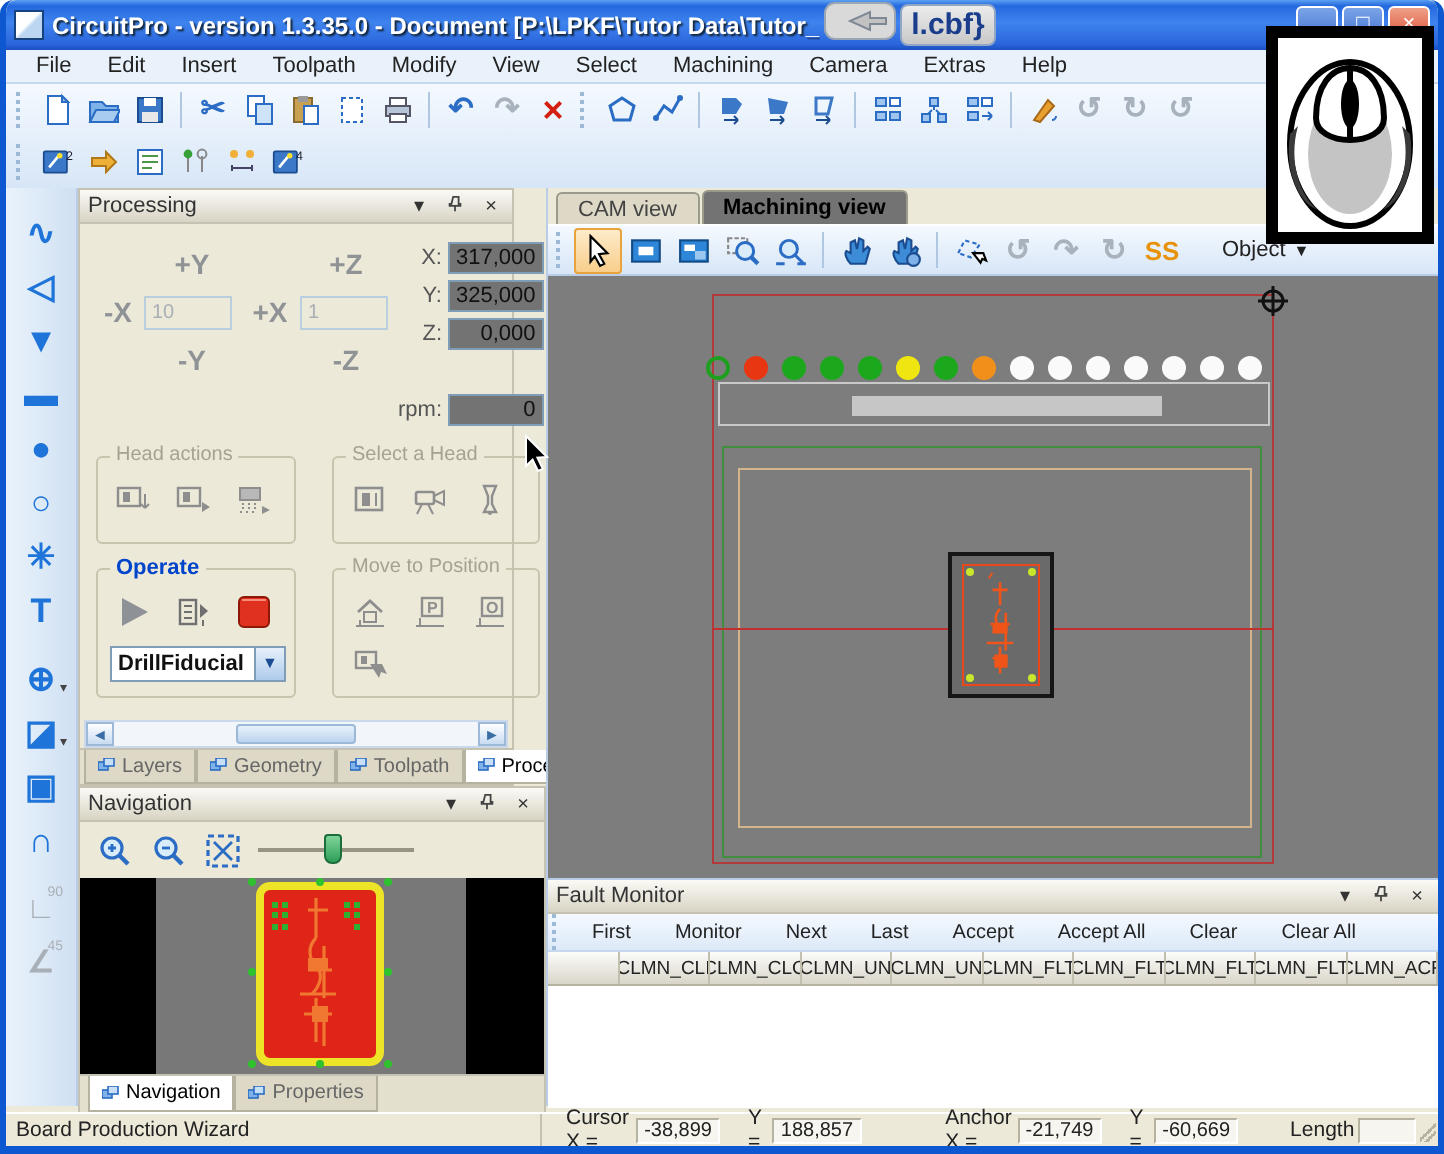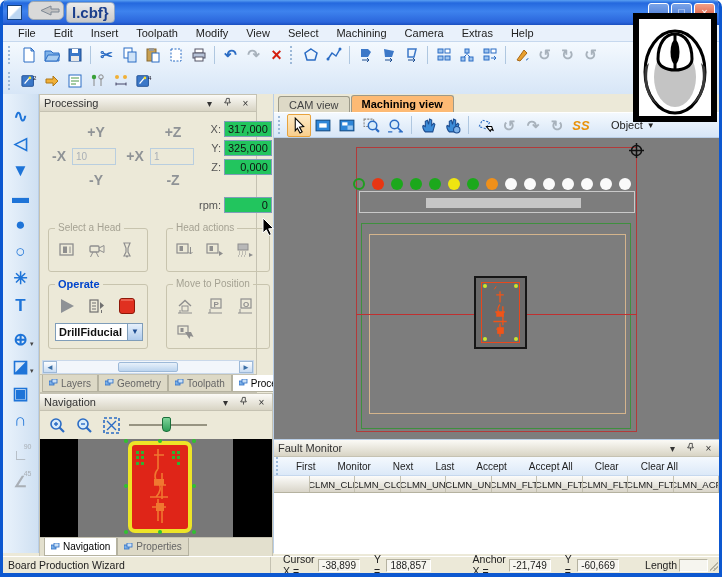--- a/index.html
+++ b/index.html
@@ -51,21 +51,21 @@
   .phead .pbtns { margin-left:auto; display:flex; gap:5px; align-items:center; color:#333; font-size:10px; }
   .pbtn { width:13px; text-align:center; }
   
   #processing { left:36px; top:94px; width:218px; height:299px; }
   .jog { display:flex; padding:8px 4px 0 6px; }
   .joggrid { width:152px; display:grid; grid-template-columns:26px 48px 30px 46px; grid-auto-rows:24px; align-items:center; }
   .joglabel { font-size:14px; font-weight:bold; color:#8F9396; text-align:center; }
   .jogin { width:44px; height:17px; border:1px solid #B9CEDF; background:#ECE9D8; font-size:10px; color:#A9AFB6; padding:1px 3px; }
   .fields { flex:1; display:grid; grid-template-columns:28px 1fr; grid-auto-rows:18px; row-gap:1px; align-items:center; }
   .flabel { font-size:11px; color:#555; text-align:right; padding-right:3px; }
-  .fval { height:16px; background:#22c55e; border:1px solid #7F9DB9; font-size:11px; color:#111; text-align:right; padding:1px 3px; }
+  .fval { height:16px; background:#737373; border:1px solid #7F9DB9; font-size:11px; color:#111; text-align:right; padding:1px 3px; }
   .fspace { height:8px; grid-column:1 / span 2; }
   .groups { display:grid; grid-template-columns:100px 104px; column-gap:18px; row-gap:12px; margin:14px 0 0 8px; }
   .gbox { position:relative; border:1px solid #C8C4AE; border-radius:3px; padding:10px 4px 4px 6px; min-height:44px; }
   .gbox-label { position:absolute; top:-7px; left:6px; background:#ECE9D8; font-size:10px; color:#A5A293; padding:0 3px; white-space:nowrap; }
   .gbox-label.blue { color:#0044CC; font-weight:bold; font-size:11px; }
   .gicons { display:flex; gap:6px; align-items:center; }
   .gic { width:24px; height:22px; display:flex; align-items:center; justify-content:center; }
   .gic svg { width:18px; height:18px; }
   .combo { margin-top:6px; width:88px; height:18px; border:1px solid #7F9DB9; background:#fff; display:flex; align-items:center; }
   .combo .cv { flex:1; font-size:11px; font-weight:bold; color:#111; padding-left:3px; }
@@ -86,29 +86,29 @@
   .slider .thumb { position:absolute; left:42%; top:1px; width:9px; height:15px; background:linear-gradient(#7FD49A,#2E9E57); border:1px solid #1B6E3A; border-radius:2px 2px 4px 4px; }
   .preview { position:relative; height:98px; background:#000; overflow:hidden; }
   .pv-strip { position:absolute; left:38px; width:155px; top:0; bottom:0; background:#787878; }
   .pv-board { position:absolute; left:88px; top:2px; width:64px; height:92px; background:#DF2518; border:4px solid #EDE428; border-radius:7px; }
   .pv-dot { position:absolute; width:4px; height:4px; border-radius:50%; background:#2FC22F; }
   .navtabs { position:absolute; left:0; right:0; bottom:0; height:19px; display:flex; background:#E3E0CE; border-top:1px solid #C5C2B2; padding-left:4px; }
   
   #main { position:absolute; left:270px; top:94px; right:0; bottom:20px; background:#ECE9D8; border-left:1px solid #B9CEE6; }
   .vtabs { height:18px; display:flex; align-items:flex-end; background:#ECE9D8; padding-left:4px; }
   .vtab { font-size:11px; color:#444; padding:2px 10px 1px; border:1px solid #9C9A8A; border-bottom:none; border-radius:3px 3px 0 0; background:#DDD9C6; margin-right:1px; }
-  .vtab.active { background:#fdba74; font-weight:bold; color:#000; padding-bottom:2px;margin-top:25px; }
+  .vtab.active { background:#737373; font-weight:bold; color:#000; padding-bottom:2px;margin-top:25px; }
   .vtabs .closex { margin-left:auto; margin-right:4px; font-size:10px; color:#555; align-self:center; }
   .vtoolbar { height:26px; background:linear-gradient(#F4F9FE,#D7E6F7); border-top:1px solid #fff; border-bottom:1px solid #B9CEE6; display:flex; align-items:center; padding-left:2px; }
   .vtb { width:24px; height:23px; display:flex; align-items:center; justify-content:center; flex:none; }
   .vtb svg { width:17px; height:17px; }
   .vtb.sel { border:1px solid #E8A33D; background:linear-gradient(#FDEBC9,#F8CE8C); border-radius:2px; }
   .obj-label { font-size:11px; color:#222; margin-left:18px; }
   .obj-dd { font-size:8px; color:#222; margin:0 6px 0 4px; }
-  .ss { font-size:13px; font-weight:bold; font-style:italic; color:#E8920A; position:relative; }
+  .ss { font-size:13px; font-weight:bold; color:#E8920A; position:relative; }
   
   .canvas { position:relative; height:306px; background:#7D7D7D; overflow:hidden; }
   .mrect { position:absolute; }
   .red-rect   { left:82px; top:9px;  width:281px; height:285px; border:1px solid #B23A3A; }
   .gray-rect  { left:85px; top:53px; width:276px; height:22px; border:1px solid #C9C9C9; }
   .gray-bar   { left:152px; top:60px; width:155px; height:10px; background:#C6C6C6; }
   .green-rect { left:87px; top:85px; width:270px; height:206px; border:1px solid #3F8F3F; }
   .tan-rect   { left:95px; top:96px; width:257px; height:180px; border:1px solid #D4B48C; }
   .red-hline  { left:82px; top:176px; width:281px; height:1px; background:#C03030; }
   .center-block { left:200px; top:138px; width:53px; height:73px; background:#6A6A6A; border:2px solid #161616; }
@@ -144,20 +144,21 @@
   .mouse-overlay { position:absolute; left:633px; top:13px; width:84px; height:109px; z-index:50; }
   .cursor-arrow { position:absolute; left:262px; top:217px; z-index:60; }
 </style>
 </head>
 <body>
 
 <div class="window">
 
   <div class="titlebar">
     <span class="appicon"></span>
+    <span class="title-text">CircuitPro - version 1.3.35.0 - Document [P:\LPKF\Tutor Data\Tutor_</span>
     <span class="title-badge-arrow">
       <svg width="36" height="19" viewBox="0 0 36 19">
           <rect x="0.5" y="0.5" width="35" height="18" rx="5" fill="#D9D9D9" stroke="#9AA6B4"></rect>
           <path d="M23 5v3h8v3h-8v3l-10-4.5z" fill="#C2C2C2" stroke="#7E8894"></path>
         </svg>
     </span>
     <span class="title-badge">l.cbf}</span>
     <span class="winbtns">
       <span class="winbtn">_</span>
       <span class="winbtn">□</span>
@@ -444,65 +445,65 @@
         <span class="fval">325,000</span>
         <span class="flabel">Z:</span>
         <span class="fval">0,000</span>
         <span class="fspace"></span>
         <span class="flabel">rpm:</span>
         <span class="fval">0</span>
       </div>
     </div>
     <div class="groups">
       <div class="gbox">
+        <span class="gbox-label">Head actions</span>
+        <div class="gicons">
+          <span class="gic">
+              <svg viewBox="0 0 18 18">
+                <rect x="1" y="3" width="11" height="9" fill="none" stroke="#8E8E8E" stroke-width="1.2"></rect>
+                <rect x="3.5" y="5" width="3.5" height="5" fill="#8E8E8E"></rect>
+                <path d="M14.5 6v7m0 0l-2-2m2 2l2-2" stroke="#8E8E8E" fill="none"></path>
+              </svg>
+            </span>
+          <span class="gic">
+              <svg viewBox="0 0 18 18">
+                <rect x="1" y="3" width="11" height="9" fill="none" stroke="#8E8E8E" stroke-width="1.2"></rect>
+                <rect x="3.5" y="5" width="3.5" height="5" fill="#8E8E8E"></rect>
+                <path d="M13 10l4 2.5-4 2.5z" fill="#8E8E8E"></path>
+              </svg>
+            </span>
+          <span class="gic">
+              <svg viewBox="0 0 18 18">
+                <rect x="2" y="3" width="10" height="6" fill="#B8B8B8" stroke="#8E8E8E"></rect>
+                <path d="M3 11h1m2 0h1m2 0h1m-7 2h1m2 0h1m2 0h1m-8 2h1m2 0h1m2 0h1" stroke="#8E8E8E"></path>
+                <path d="M13 12l4 2-4 2z" fill="#8E8E8E"></path>
+              </svg>
+            </span>
+        </div>
+      </div>
+      <div class="gbox">
         <span class="gbox-label">Select a Head</span>
         <div class="gicons">
           <span class="gic">
               <svg viewBox="0 0 18 18">
                 <rect x="2" y="3" width="13" height="11" fill="none" stroke="#8E8E8E" stroke-width="1.3"></rect>
                 <rect x="5" y="5.5" width="4" height="6.5" fill="#8E8E8E"></rect>
                 <path d="M12 5.5V12" stroke="#8E8E8E"></path>
               </svg>
             </span>
           <span class="gic">
               <svg viewBox="0 0 18 18">
                 <rect x="2" y="5" width="9" height="6" rx="1" fill="none" stroke="#8E8E8E" stroke-width="1.3"></rect>
                 <path d="M11 7l5-2.5v7L11 9M5 11l-2.5 5M8 11l2.5 5" stroke="#8E8E8E" fill="none"></path>
               </svg>
             </span>
           <span class="gic">
               <svg viewBox="0 0 18 18">
                 <path d="M6 2h6l-2 5v4l2 4H6l2-4V7z" fill="none" stroke="#8E8E8E" stroke-width="1.2"></path>
                 <circle cx="9" cy="15.5" r="1" fill="#8E8E8E"></circle>
-              </svg>
-            </span>
-        </div>
-      </div>
-      <div class="gbox">
-        <span class="gbox-label">Head actions</span>
-        <div class="gicons">
-          <span class="gic">
-              <svg viewBox="0 0 18 18">
-                <rect x="1" y="3" width="11" height="9" fill="none" stroke="#8E8E8E" stroke-width="1.2"></rect>
-                <rect x="3.5" y="5" width="3.5" height="5" fill="#8E8E8E"></rect>
-                <path d="M14.5 6v7m0 0l-2-2m2 2l2-2" stroke="#8E8E8E" fill="none"></path>
-              </svg>
-            </span>
-          <span class="gic">
-              <svg viewBox="0 0 18 18">
-                <rect x="1" y="3" width="11" height="9" fill="none" stroke="#8E8E8E" stroke-width="1.2"></rect>
-                <rect x="3.5" y="5" width="3.5" height="5" fill="#8E8E8E"></rect>
-                <path d="M13 10l4 2.5-4 2.5z" fill="#8E8E8E"></path>
-              </svg>
-            </span>
-          <span class="gic">
-              <svg viewBox="0 0 18 18">
-                <rect x="2" y="3" width="10" height="6" fill="#B8B8B8" stroke="#8E8E8E"></rect>
-                <path d="M3 11h1m2 0h1m2 0h1m-7 2h1m2 0h1m2 0h1m-8 2h1m2 0h1m2 0h1" stroke="#8E8E8E"></path>
-                <path d="M13 12l4 2-4 2z" fill="#8E8E8E"></path>
               </svg>
             </span>
         </div>
       </div>
       <div class="gbox">
         <span class="gbox-label blue">Operate</span>
         <div class="gicons">
           <span class="gic">
               <svg viewBox="0 0 18 18">
                 <path d="M3 2l13 7-13 7z" fill="#8E9296"></path>

